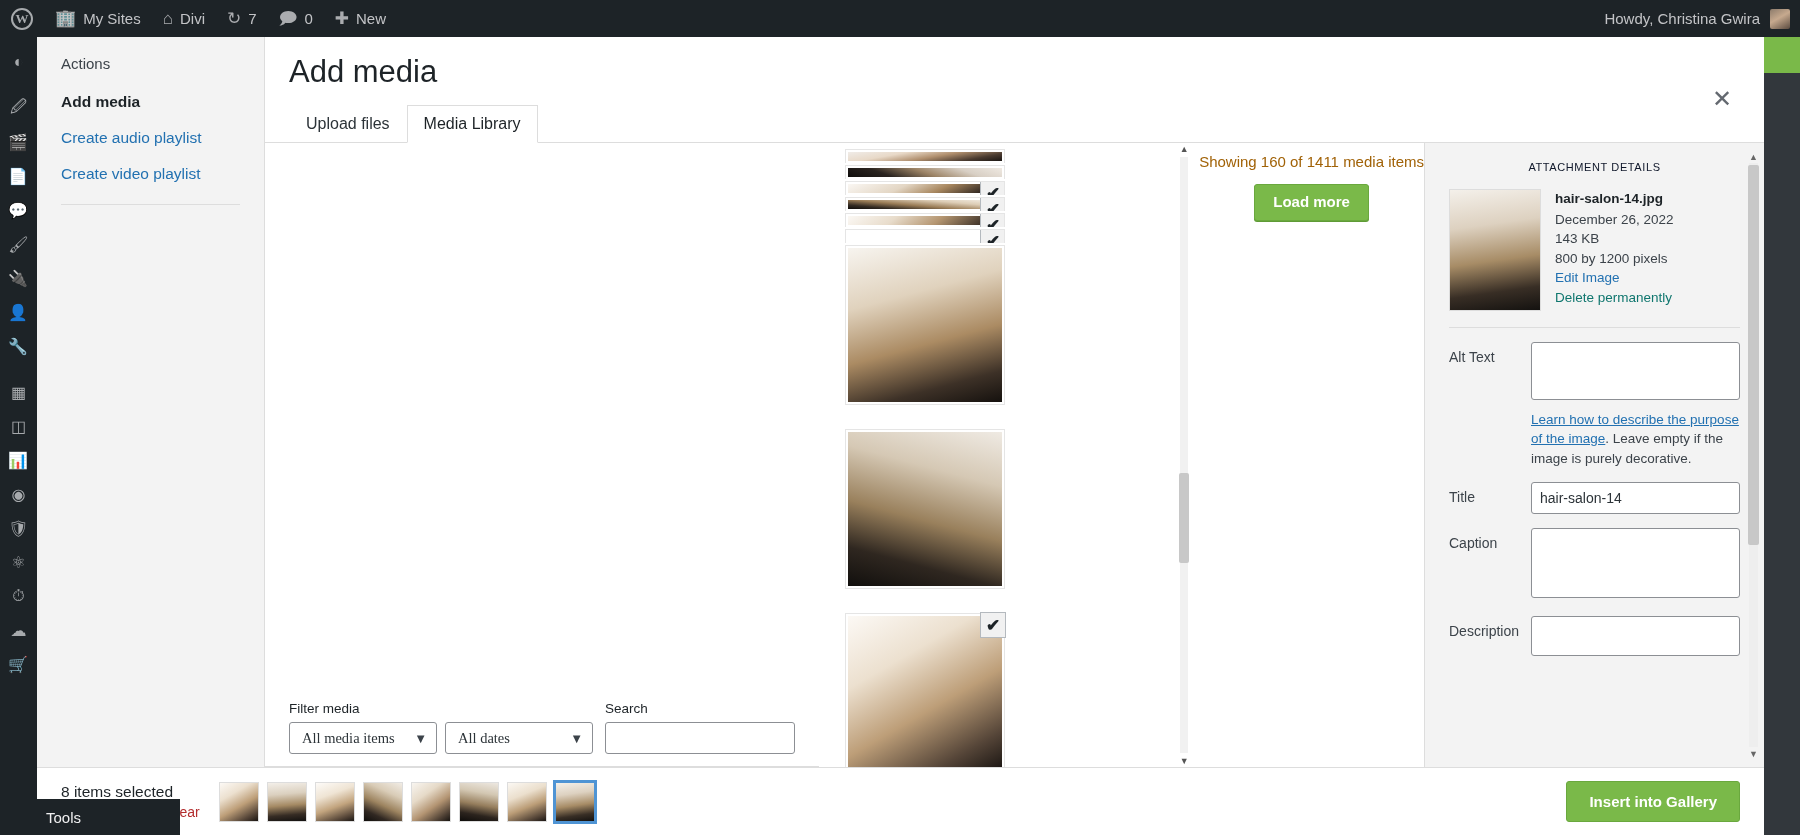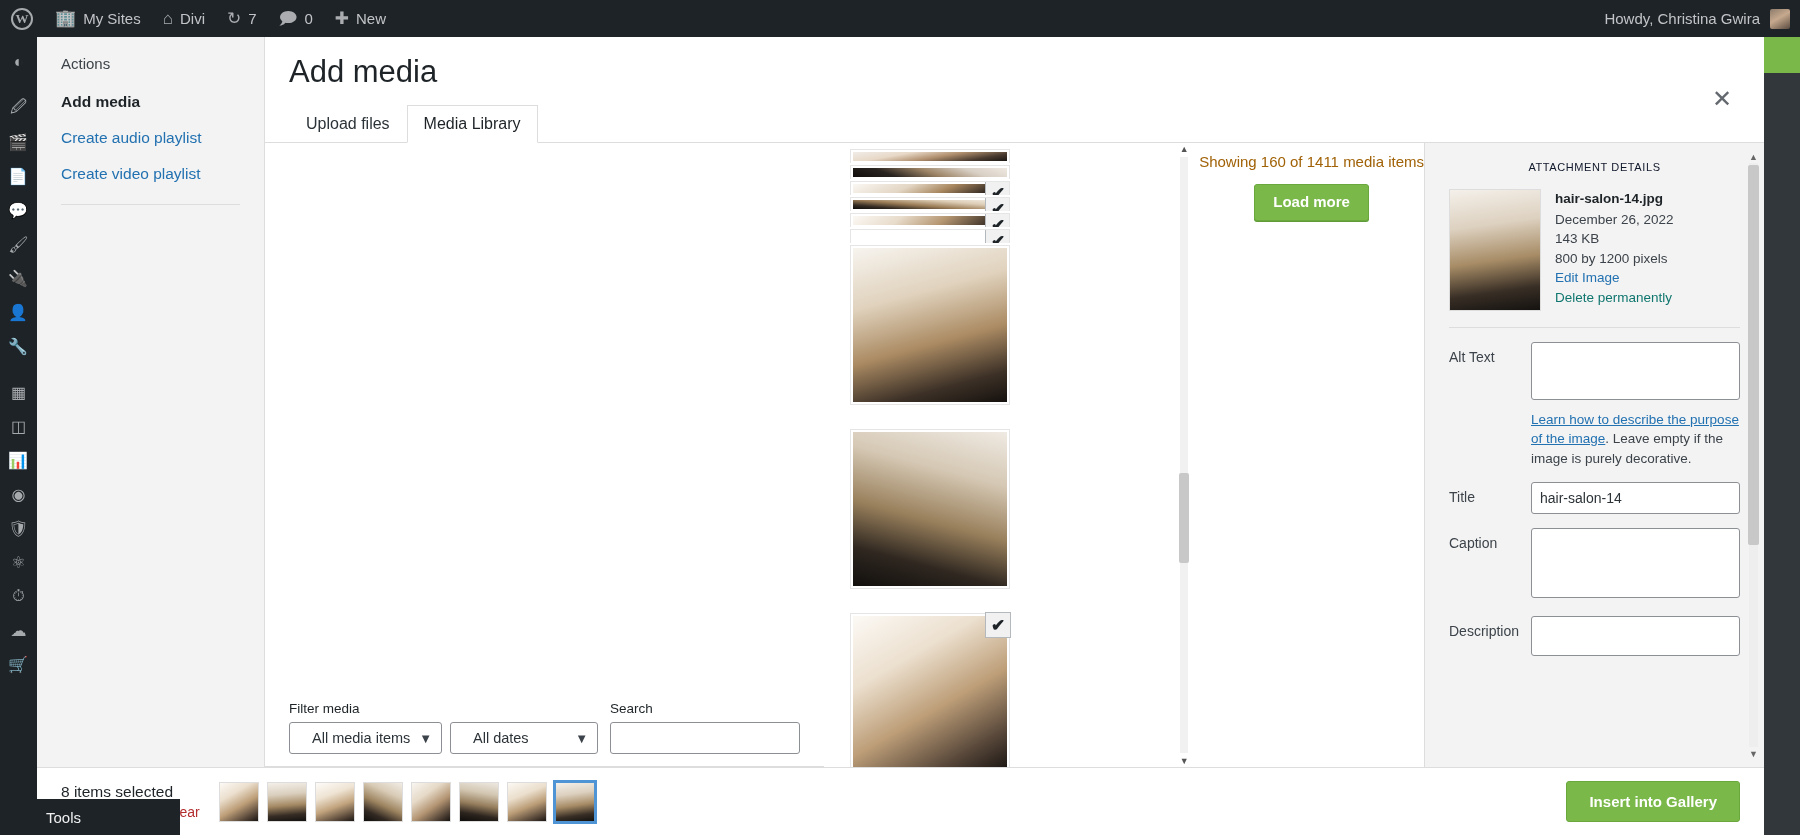--- a/index.html
+++ b/index.html
@@ -93,21 +93,21 @@
   .toolbar{
     padding:10px 24px 12px 24px; display:flex; align-items:flex-end; gap:12px;
     border-bottom:1px solid #ddd; background:#fff;
   }
   .toolbar .tb-left{ display:flex; flex-direction:column; gap:6px; }
   .toolbar .tb-lab{ font-size:13.5px; color:#1d2327; }
   .selects{ display:flex; gap:8px; }
   .wp-select{
     appearance:none; -webkit-appearance:none;
     border:1px solid #8c8f94; border-radius:3px; background:#fff; color:#2c3338;
-    font-size:14.5px; font-family:Liberation Sans, sans-serif; padding:6px 30px 6px 22px; height:32px;
+    font-size:14.5px; font-family:Liberation Serif, serif; padding:6px 30px 6px 12px; height:32px;
     min-width:148px; position:relative; cursor:pointer;
   }
   .sel-wrap{ position:relative; display:inline-block; }
   .sel-wrap .chev{
     position:absolute; right:10px; top:9px; pointer-events:none; color:#3c434a; font-size:13px;
   }
   .toolbar .tb-right{ margin-left:auto; display:flex; flex-direction:column; gap:6px; }
   .search-input{
     border:1px solid #8c8f94; border-radius:3px; height:32px; width:190px; padding:4px 8px;
     font-size:14px; font-family:inherit; background:#fff;

